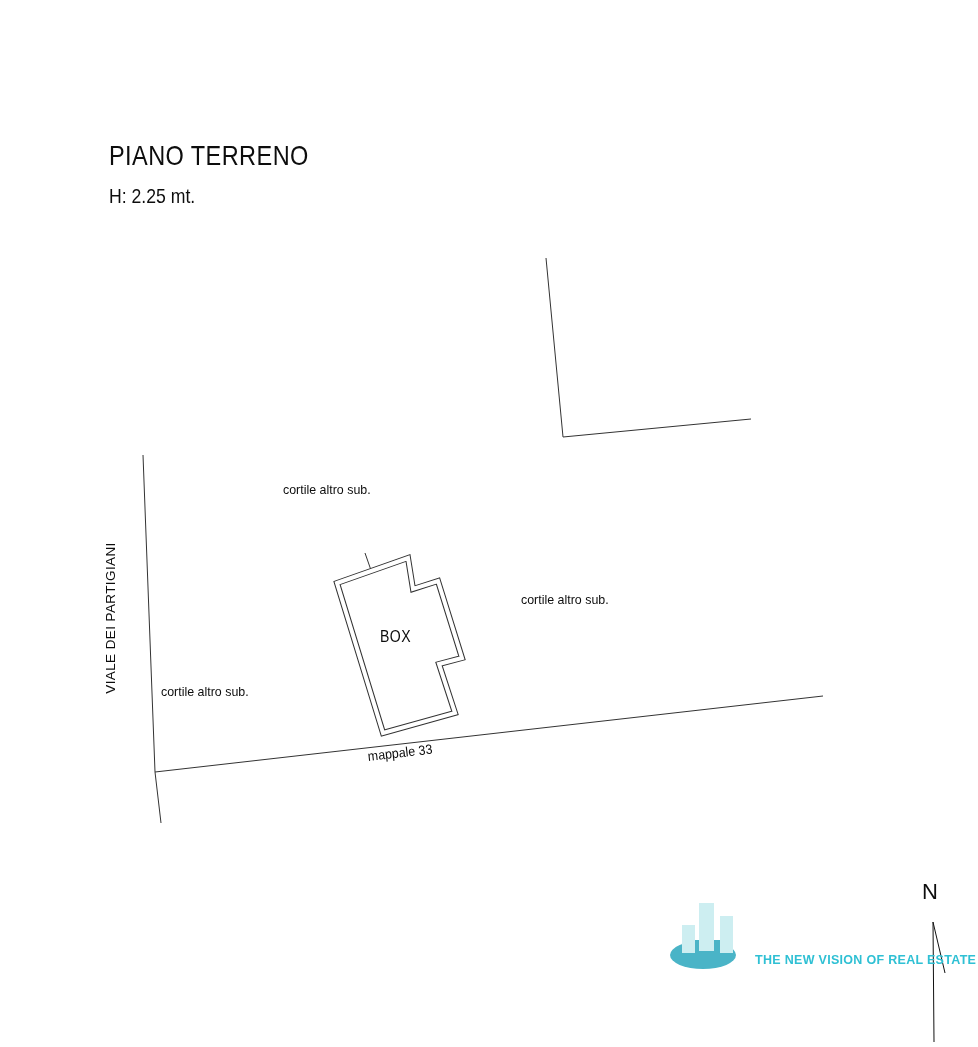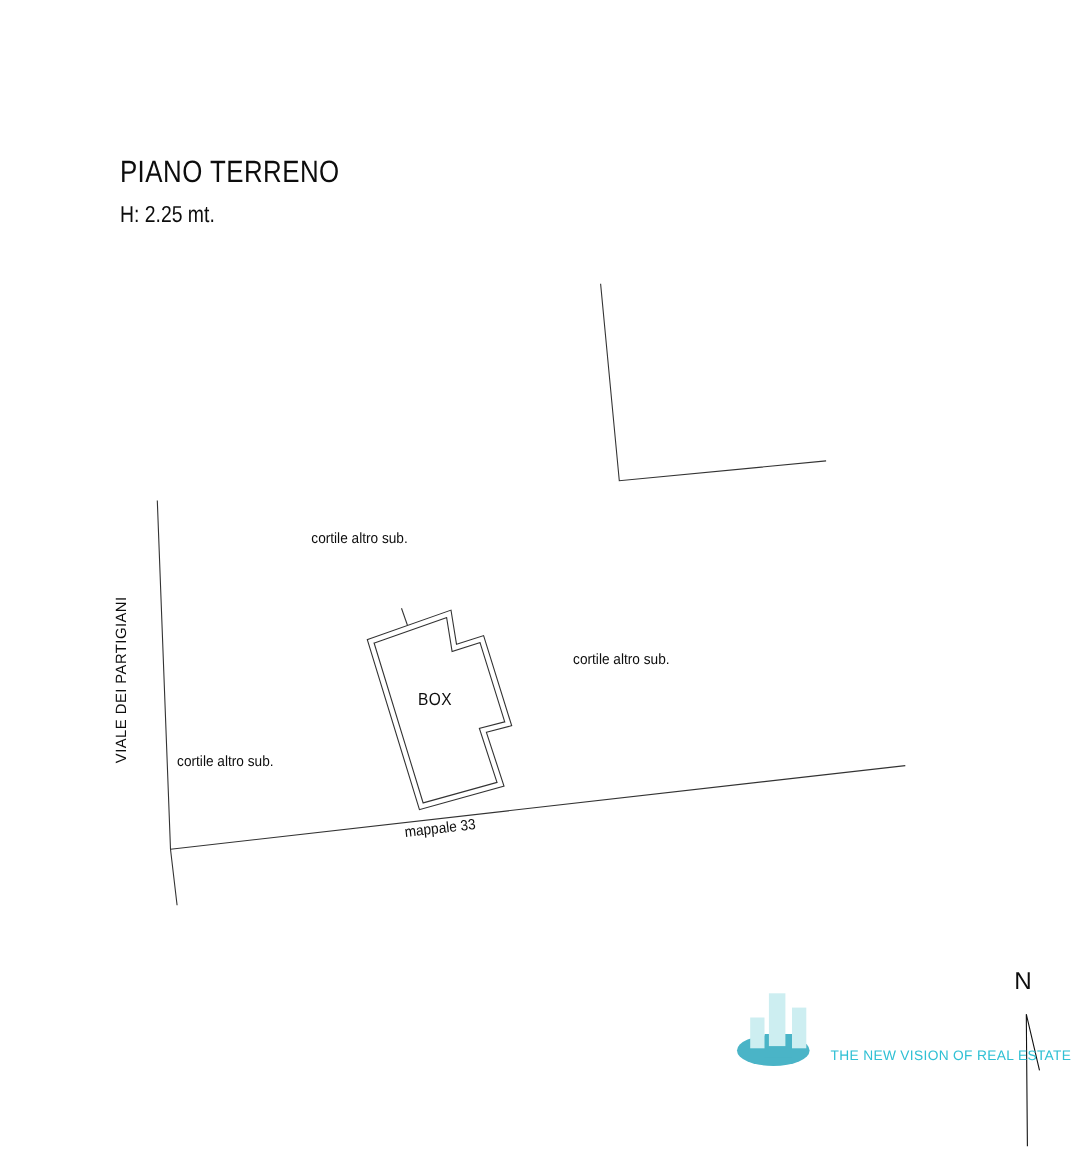--- a/index.html
+++ b/index.html
@@ -32,21 +32,21 @@
   .street-label{
     font-size:13.5px;letter-spacing:.4px;color:#0d0d0d;
     transform:translate(-50%,-50%) rotate(-90deg);transform-origin:center center;
   }
   .north-label{font-size:22px;color:#0d0d0d;}
   .logo-wordmark{
     font-family:"Liberation Serif",serif;font-weight:bold;
     font-size:54px;line-height:1;color:#4ab4c7;letter-spacing:1px;
   }
   .logo-tagline{
-    font-size:12.5px;font-weight:normal;letter-spacing:.3px;color:#2fc0d4;
+    font-size:12.5px;font-weight:bold;letter-spacing:.3px;color:#2fc0d4;
   }
 </style>
 </head>
 <body>
 
 <div id="page">
 
   <div class="abs title" style="left:109px;top:140px;">PIANO TERRENO</div>
   <div class="abs subtitle" style="left:109px;top:184px;">H: 2.25 mt.</div>
 

